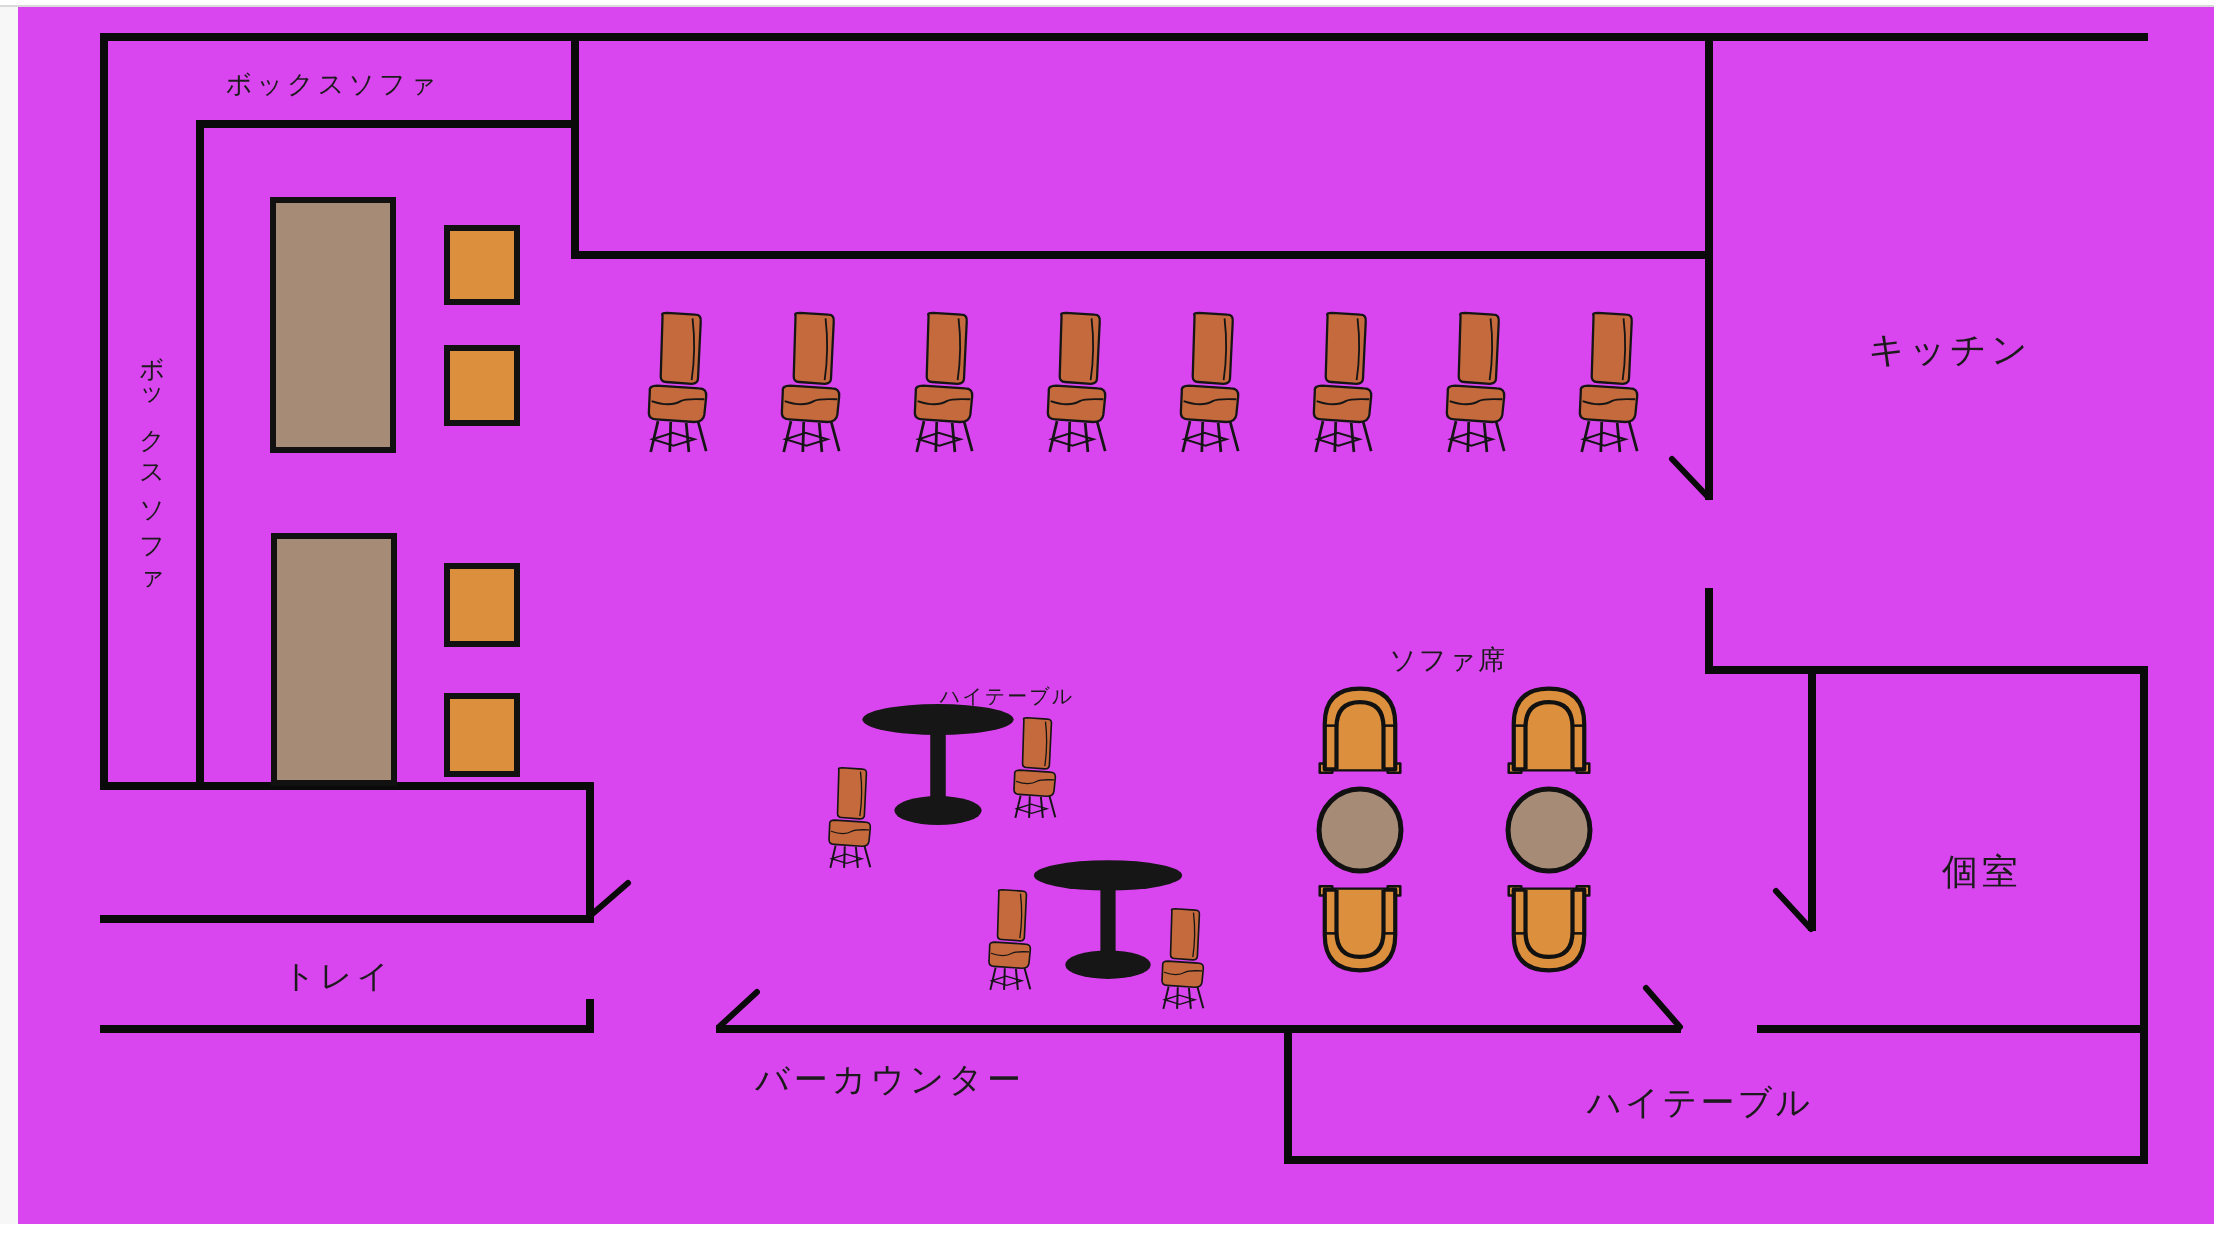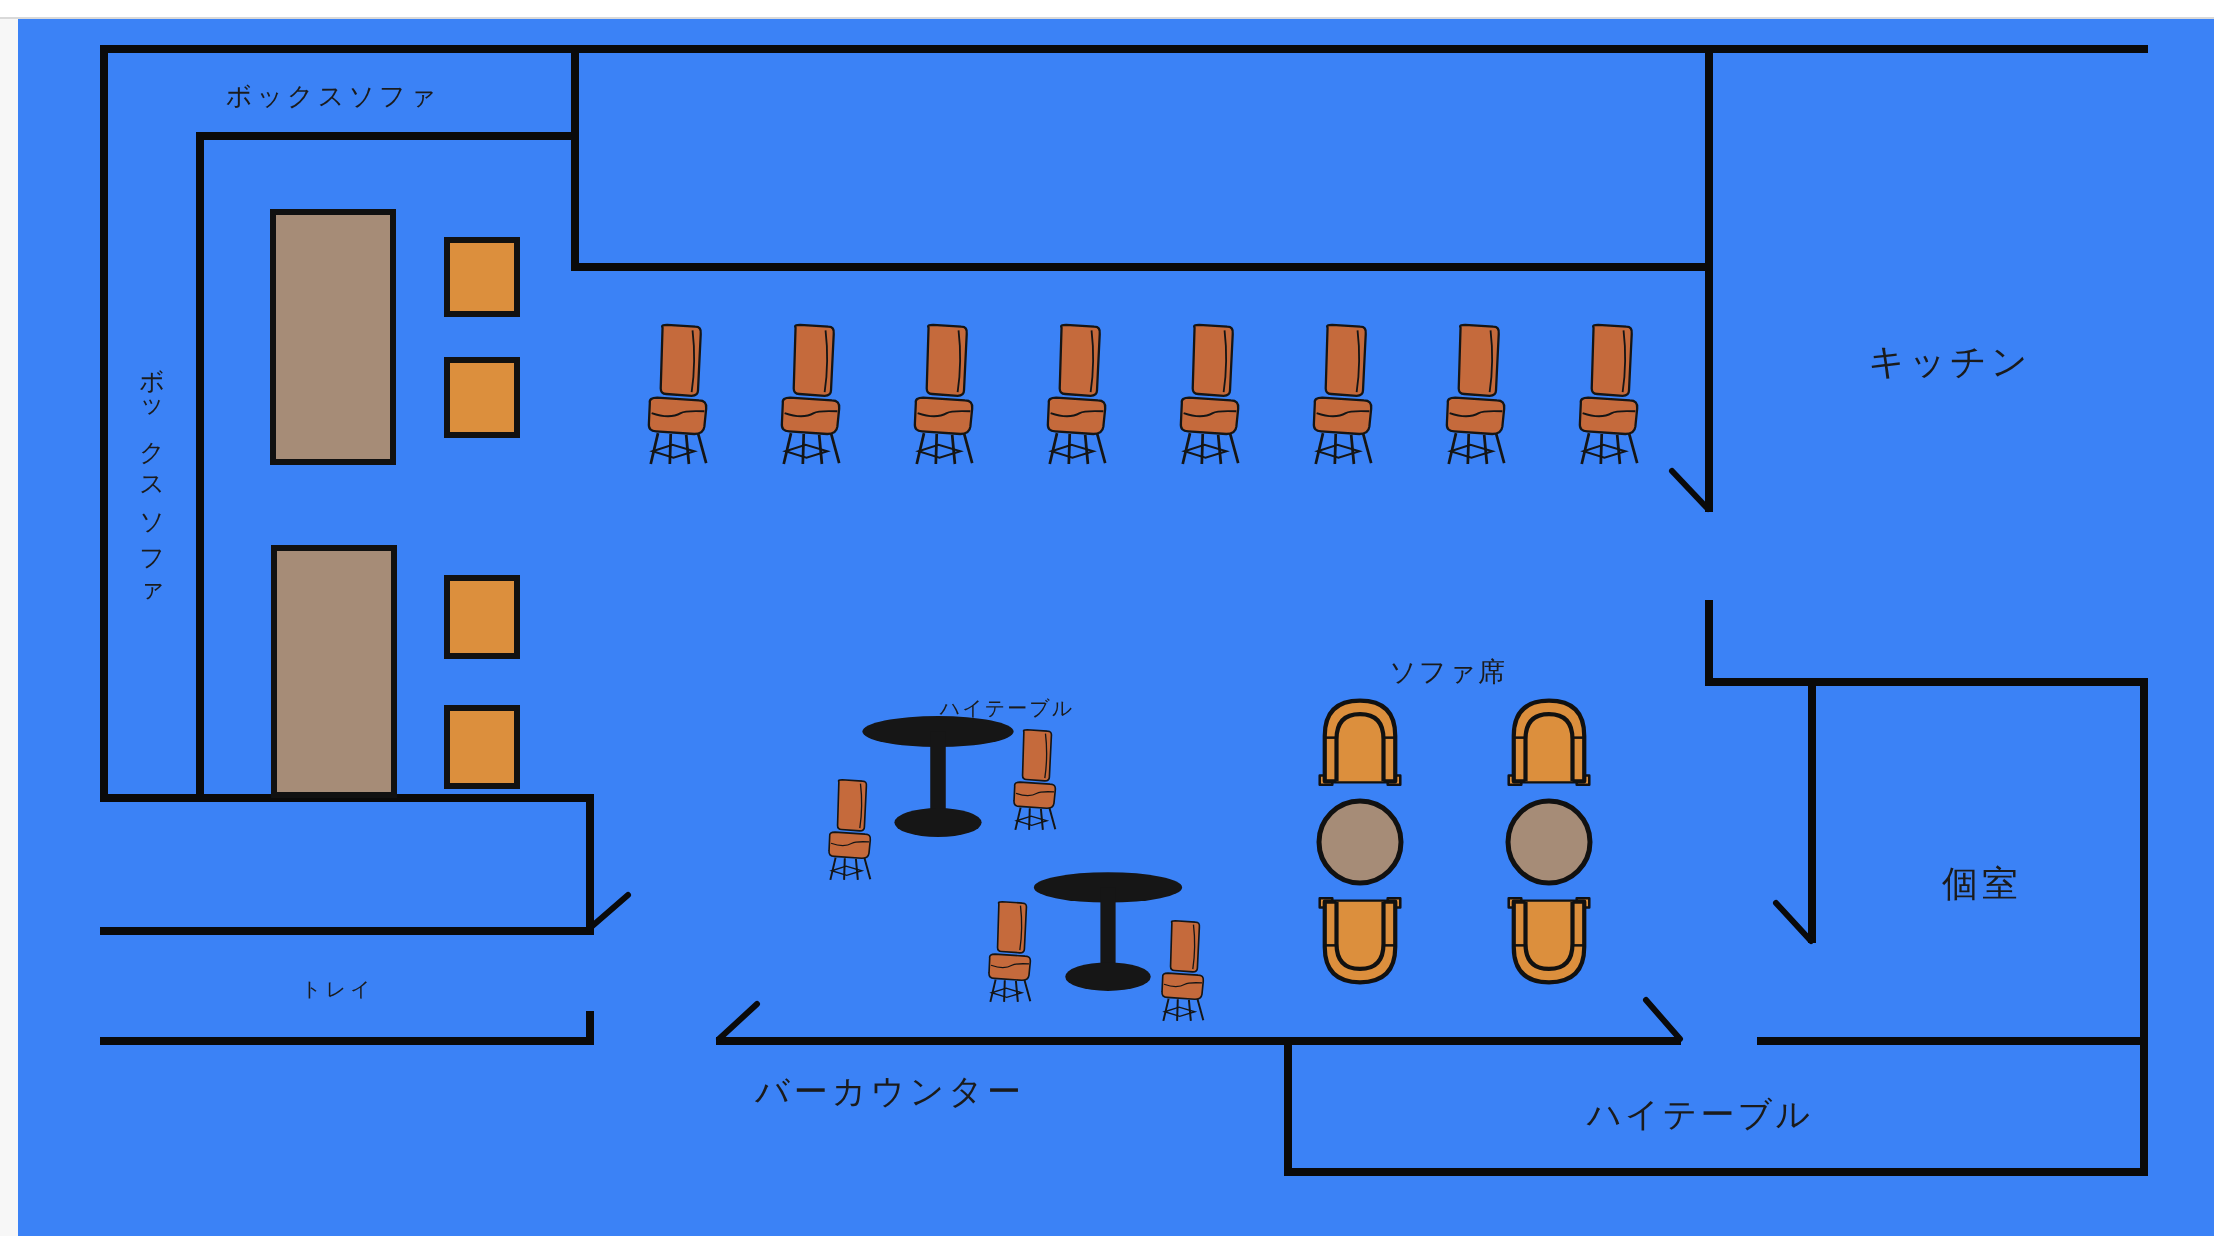--- a/index.html
+++ b/index.html
@@ -1,17 +1,17 @@
 <!DOCTYPE html>
 <html style="--wall: #0a0a0a; --stool: #c56a3c; --seat: #dc8f3d; --table: #a68c77; --hightable: #161616;"><head>
 <meta charset="utf-8">
 <style>
   html,body{margin:0;padding:0;background:#ffffff;}
-  .stage{position:relative;width:2214px;height:1224px;background:#3b82f6;overflow:hidden;
-         font-family:"DejaVu Sans",sans-serif;margin-top:12px;}
+  .stage{position:relative;width:2214px;height:1224px;background:#d946ef;overflow:hidden;
+         font-family:"DejaVu Sans",sans-serif;}
   .chrome-top{position:absolute;left:0;top:0;width:2214px;height:5px;background:#ffffff;
               border-bottom:2px solid #d9d9d9;}
   .chrome-left{position:absolute;left:0;top:7px;width:18px;height:1245px;background:#f7f7f7;}
   .plan-svg{position:absolute;left:0;top:0;width:2214px;height:1252px;}
   .label{position:absolute;transform:translate(-50%,-50%);color:#1b1b1b;white-space:nowrap;}
   .label.vertical{writing-mode:vertical-rl;text-orientation:upright;transform:translate(-50%,0);}
   .wall-fill{fill:var(--wall,#0a0a0a);}
   .door-line{stroke:var(--wall,#0a0a0a);stroke-width:6;stroke-linecap:round;}
   .table-fill{fill:var(--table,#a68c77);}
   .seat-fill{fill:var(--seat,#dc8f3d);}
@@ -135,16 +135,16 @@
       </g>
     </g>
   </svg>
 
   <div class="label" style="left:333px;top:84px;font-size:26px;letter-spacing:4px;">ボックスソファ</div>
   <div class="label vertical" style="left:152px;top:338px;font-size:25px;letter-spacing:8px;">ボックスソファ</div>
   <div class="label" style="left:1950px;top:350px;font-size:36px;letter-spacing:4px;">キッチン</div>
   <div class="label" style="left:1982px;top:872px;font-size:36px;letter-spacing:4px;">個室</div>
   <div class="label" style="left:1007px;top:696px;font-size:20px;letter-spacing:2px;">ハイテーブル</div>
   <div class="label" style="left:1448px;top:660px;font-size:27px;letter-spacing:2px;">ソファ席</div>
-  <div class="label" style="left:338px;top:977px;font-size:20px;letter-spacing:4px;">トレイ</div>
+  <div class="label" style="left:338px;top:977px;font-size:32px;letter-spacing:4px;">トレイ</div>
   <div class="label" style="left:890px;top:1080px;font-size:34px;letter-spacing:4px;">バーカウンター</div>
   <div class="label" style="left:1700px;top:1103px;font-size:34px;letter-spacing:3px;">ハイテーブル</div>
 </div>
 
 </body></html>

